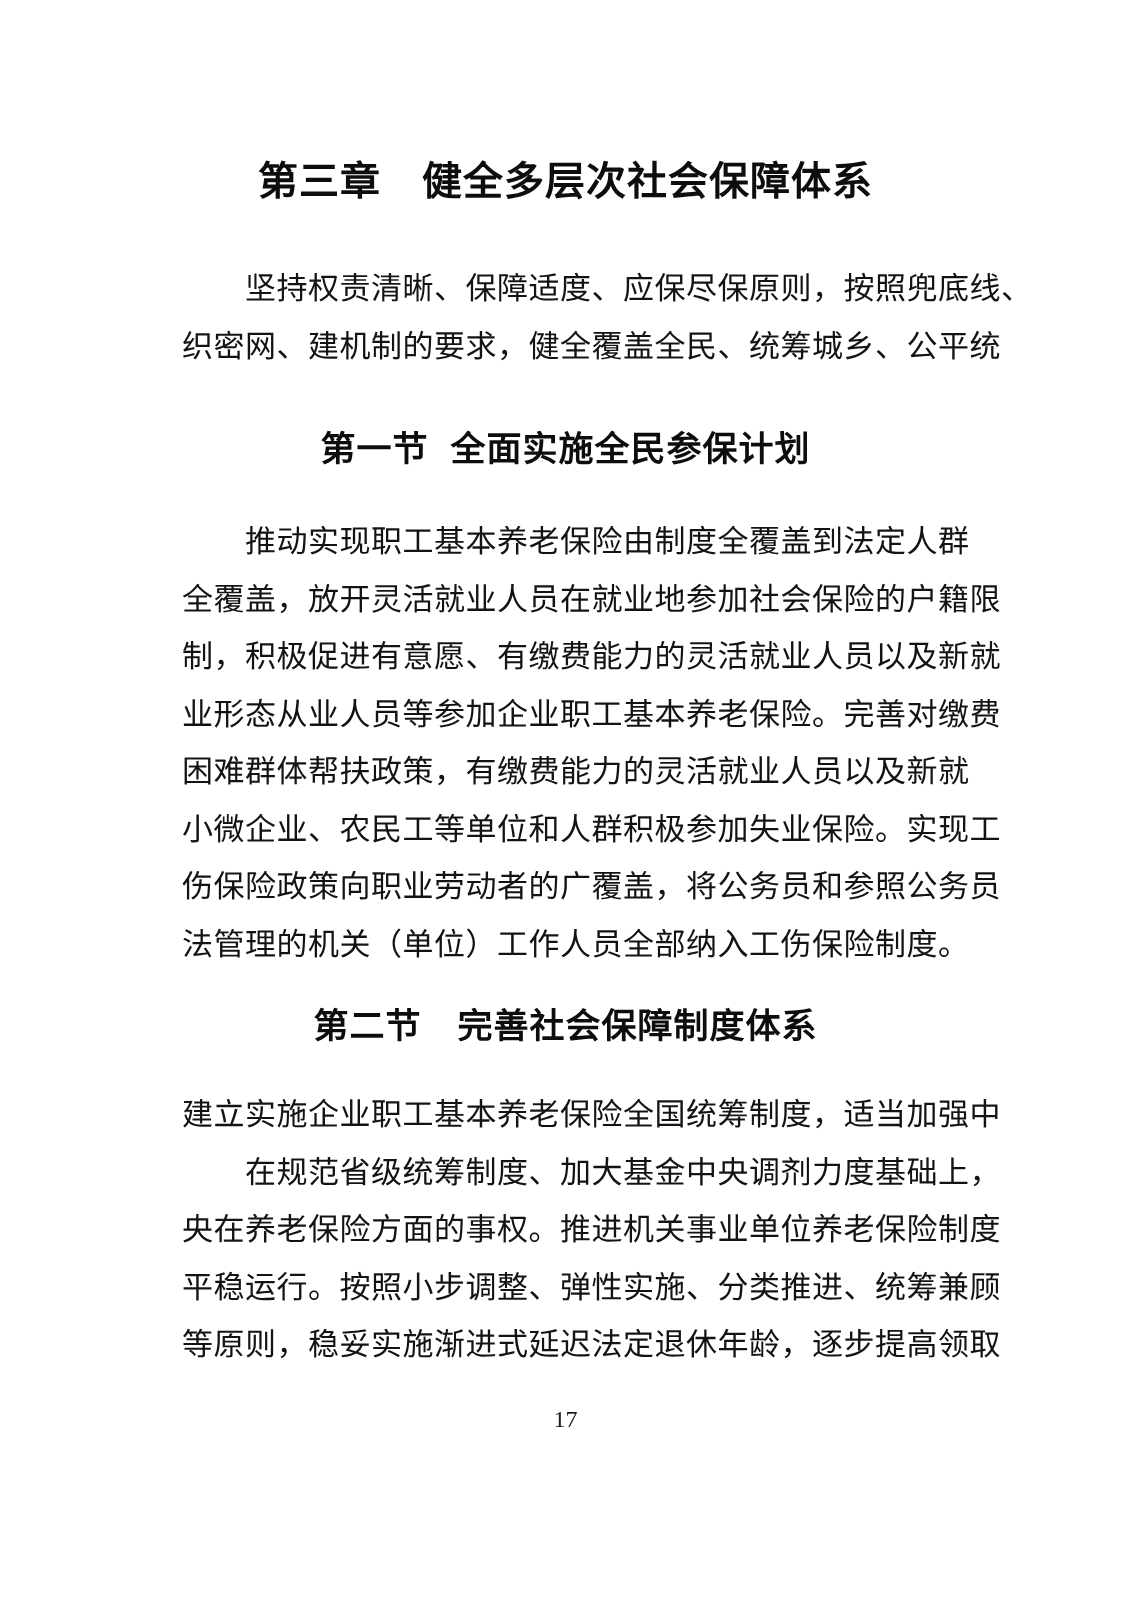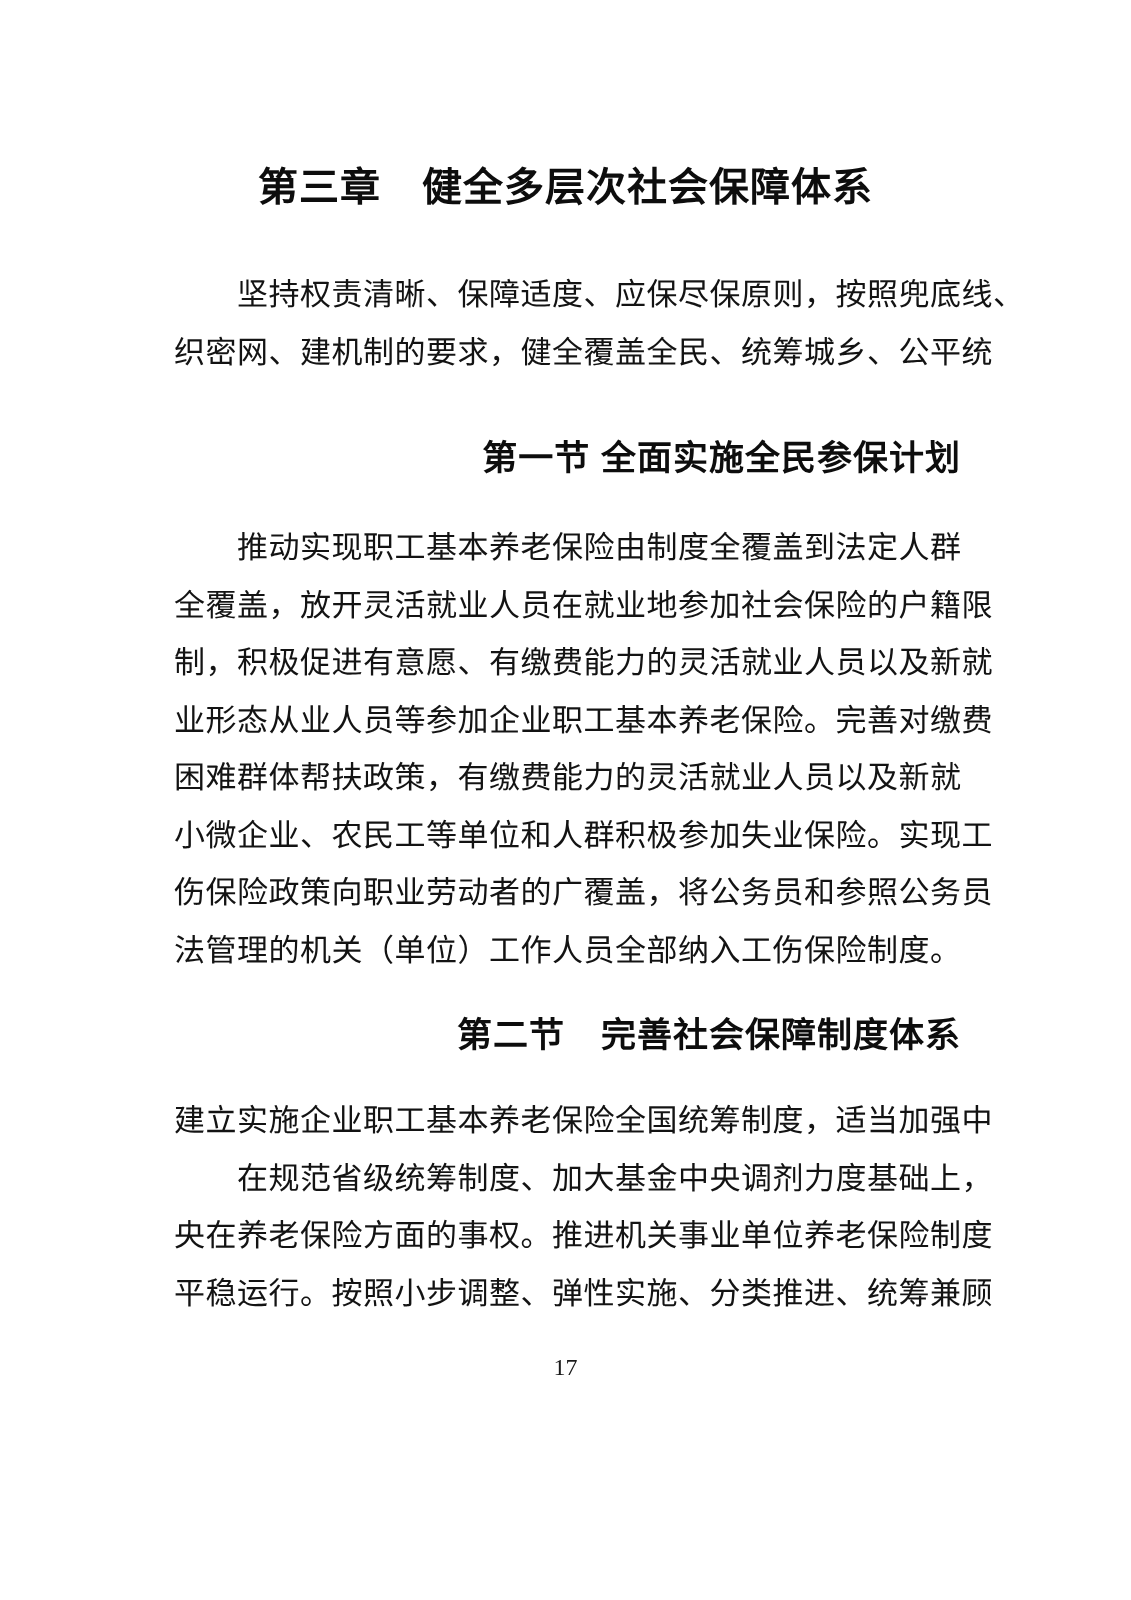--- a/index.html
+++ b/index.html
@@ -17,50 +17,50 @@
     overflow: hidden;
     font-family: "Liberation Serif", "DejaVu Serif", serif;
   }
   .content {
     position: absolute;
     left: 170px;
     top: 0;
     width: 791px;
   }
   .chapter-heading {
-    margin: 16px;
+    margin: 10px;
     padding-top: 148px;
     height: 48px;
     line-height: 48px;
     font-size: 40px;
     font-weight: bold;
     text-align: center;
     letter-spacing: 1px;
     font-family: "Liberation Serif", "DejaVu Serif", serif;
     color: #0d0d0d;
   }
   .section-heading {
     margin: 0;
     height: 44px;
     line-height: 44px;
     font-size: 35px;
     font-weight: bold;
-    text-align: right;
+    text-align: center;
     letter-spacing: 1px;
-    font-family: Liberation Sans, sans-serif;
+    font-family: Liberation Mono, monospace;
     color: #0d0d0d;
   }
   .section-heading.first {
     margin-top: 55px;
   }
   .section-heading.second {
     margin-top: 34px;
   }
   .para {
-    margin: 4px;
+    margin: 12px;
   }
   .para.intro   { margin-top: 54px; }
   .para.body-1  { margin-top: 39px; }
   .para.body-2  { margin-top: 35px; }
   .line {
     height: 57.5px;
     line-height: 57.5px;
     font-size: 31px;
     color: #131313;
     text-align: justify;
@@ -111,18 +111,19 @@
       <div class="line para-end">法管理的机关（单位）工作人员全部纳入工伤保险制度。</div>
     </div>
 
     <h2 class="section-heading second">第二节　完善社会保障制度体系</h2>
 
     <div class="para body-2">
       <div class="line">建立实施企业职工基本养老保险全国统筹制度，适当加强中</div>
       <div class="line indent">在规范省级统筹制度、加大基金中央调剂力度基础上，</div>
       <div class="line">央在养老保险方面的事权。推进机关事业单位养老保险制度</div>
       <div class="line">平稳运行。按照小步调整、弹性实施、分类推进、统筹兼顾</div>
+      <div class="line">等原则，稳妥实施渐进式延迟法定退休年龄，逐步提高领取</div>
     </div>
 
     <div class="page-number">17</div>
 
   </div>
 </div>
 
 </body></html>

